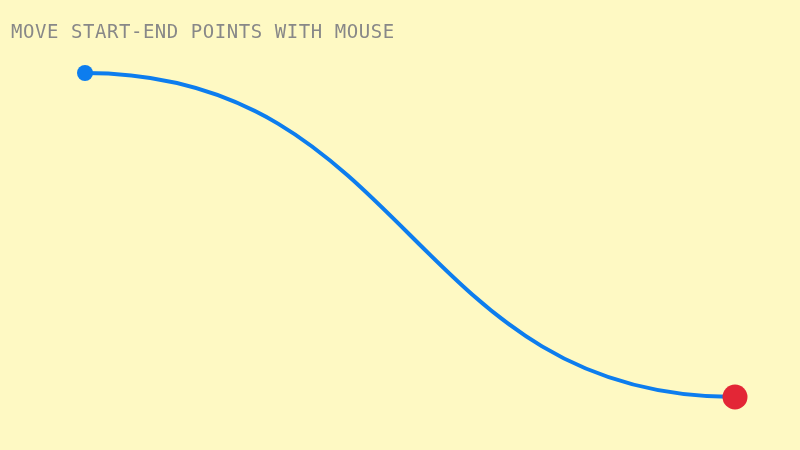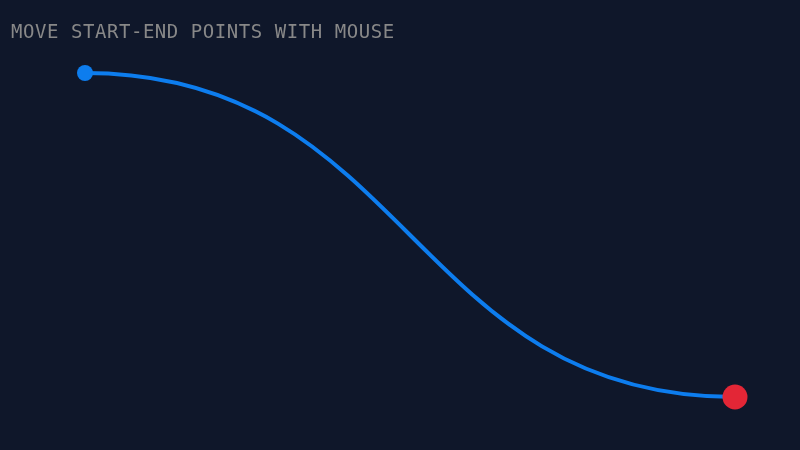--- a/index.html
+++ b/index.html
@@ -55,21 +55,21 @@
   #end-handle-hit {
     left: 718px;
     top: 380px;
     width: 35px;
     height: 35px;
   }
 </style>
 </head>
 <body>
 
-<div id="app-canvas" style="width: 800px; height: 450px; background: #0f172a;">
+<div id="app-canvas" style="width: 800px; height: 450px; background: #fef9c3;">
 
   <p id="title-label" style="color: rgb(136, 136, 136);">MOVE START-END POINTS WITH MOUSE</p>
 
   <svg id="curve-stage" viewBox="0 0 800 450" width="800" height="450" xmlns="http://www.w3.org/2000/svg">
 
     <path id="bezier-curve" fill="none" stroke="#0d7dee" stroke-width="4" stroke-linecap="round" stroke-linejoin="round" d="M 85 73 C 410 73 410 397 735 397"></path>
 
     <circle id="start-dot" cx="85" cy="73" r="8" fill="#0d7dee"></circle>
 
     <circle id="end-dot" cx="735" cy="397" r="12.5" fill="#e32636"></circle>

